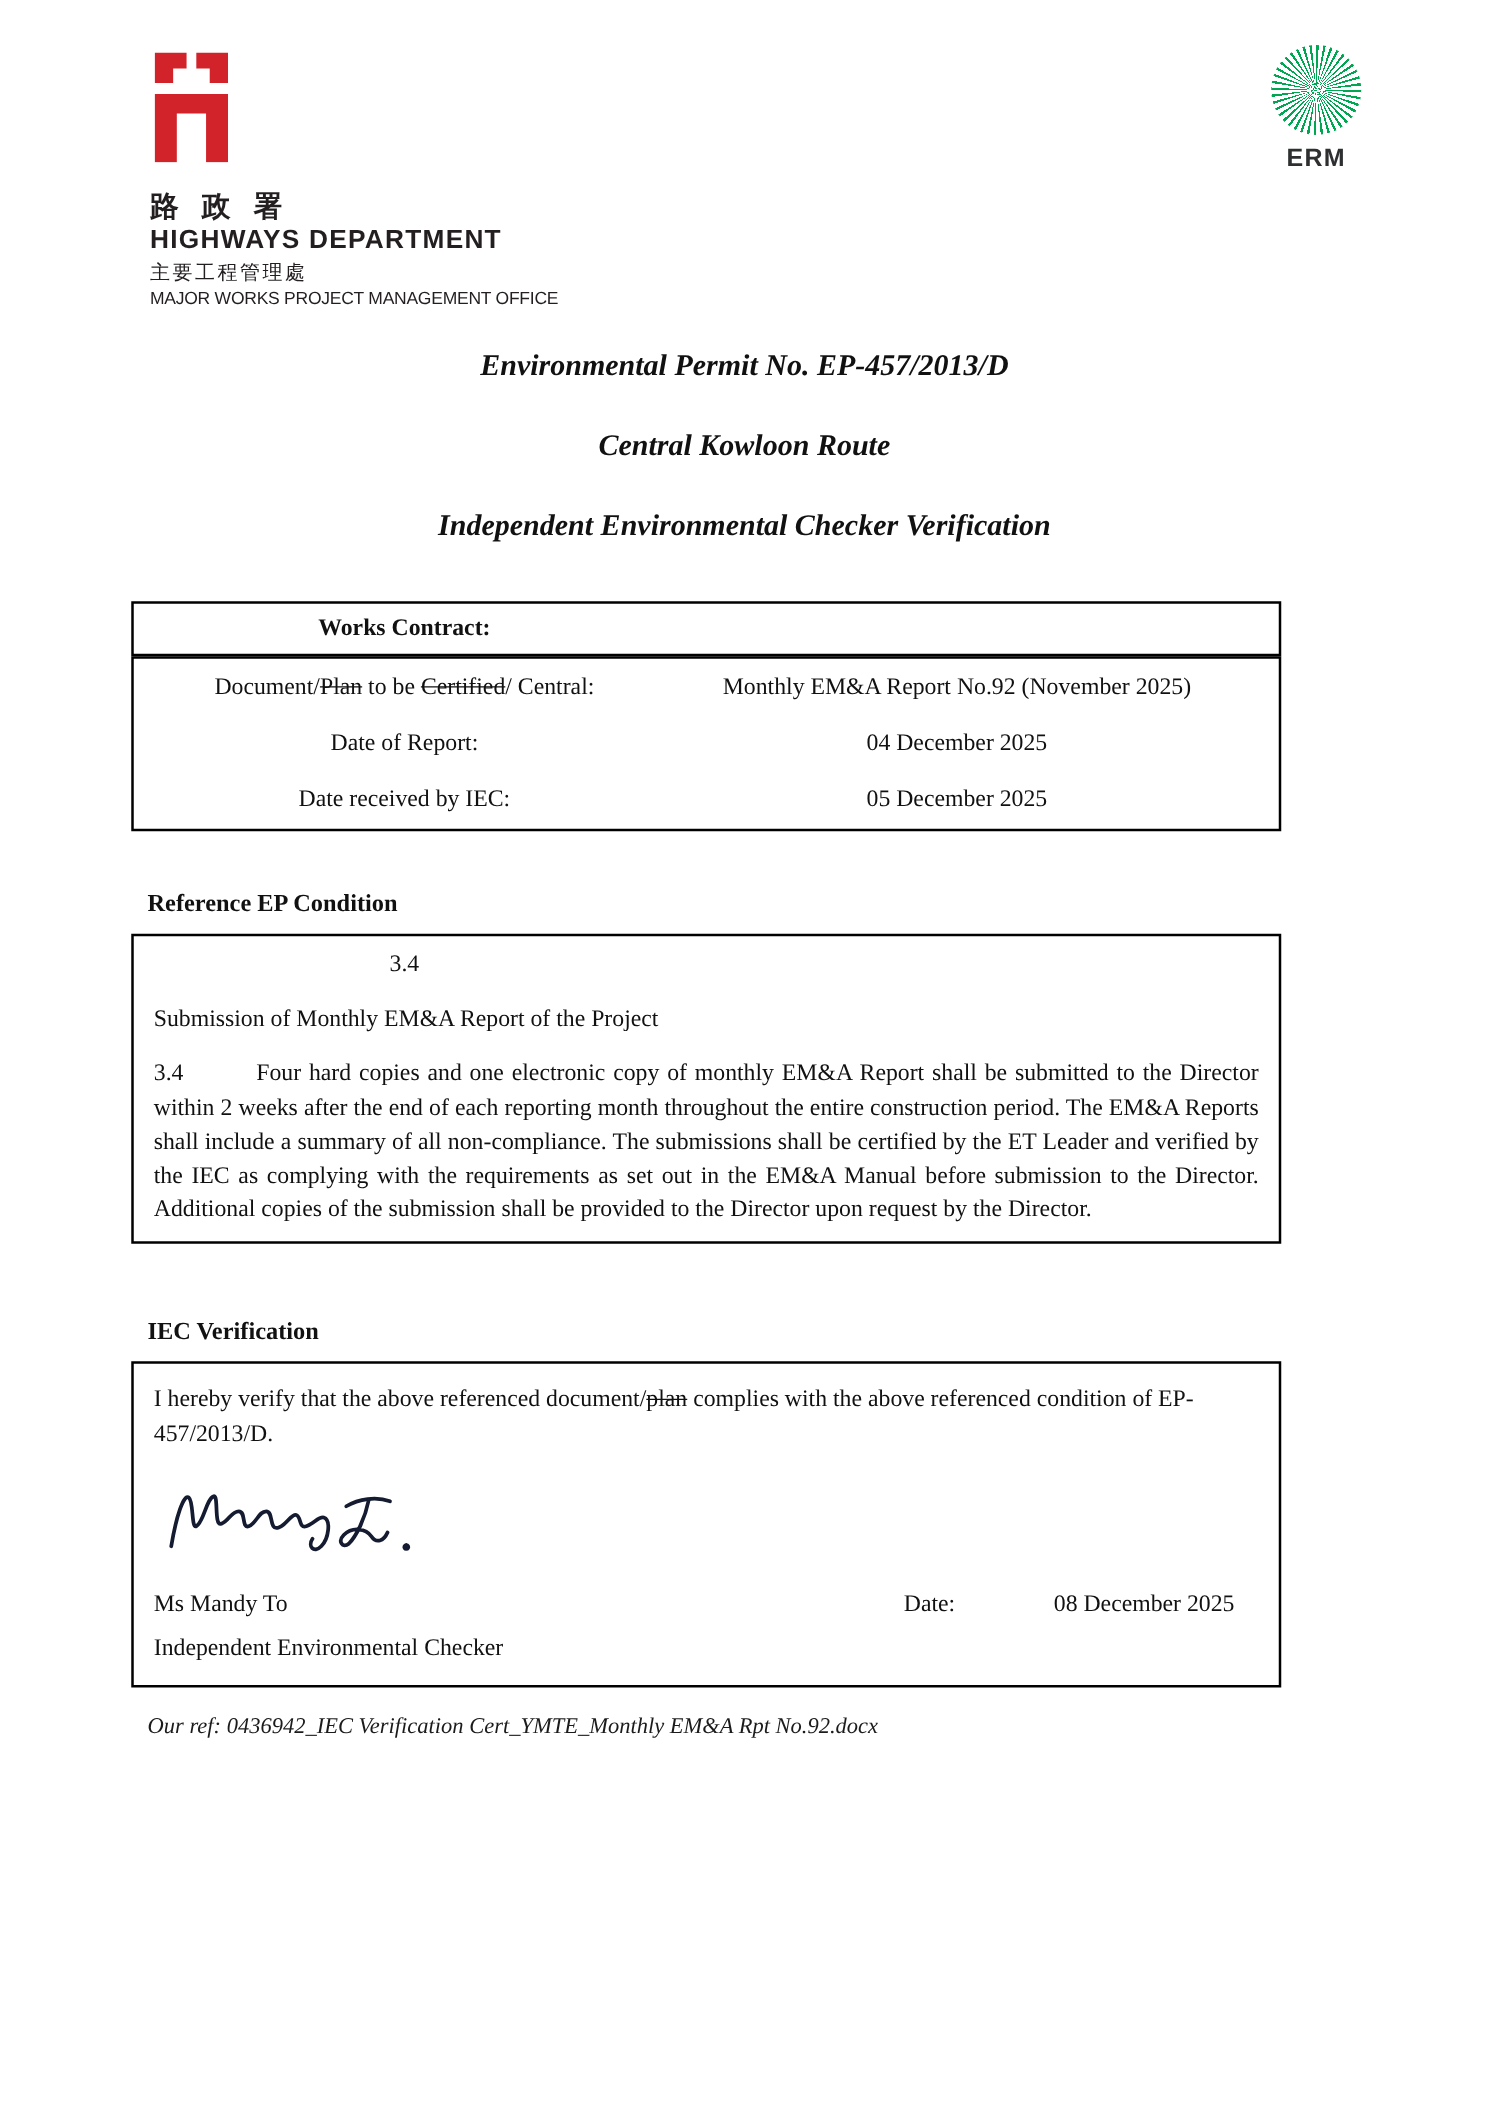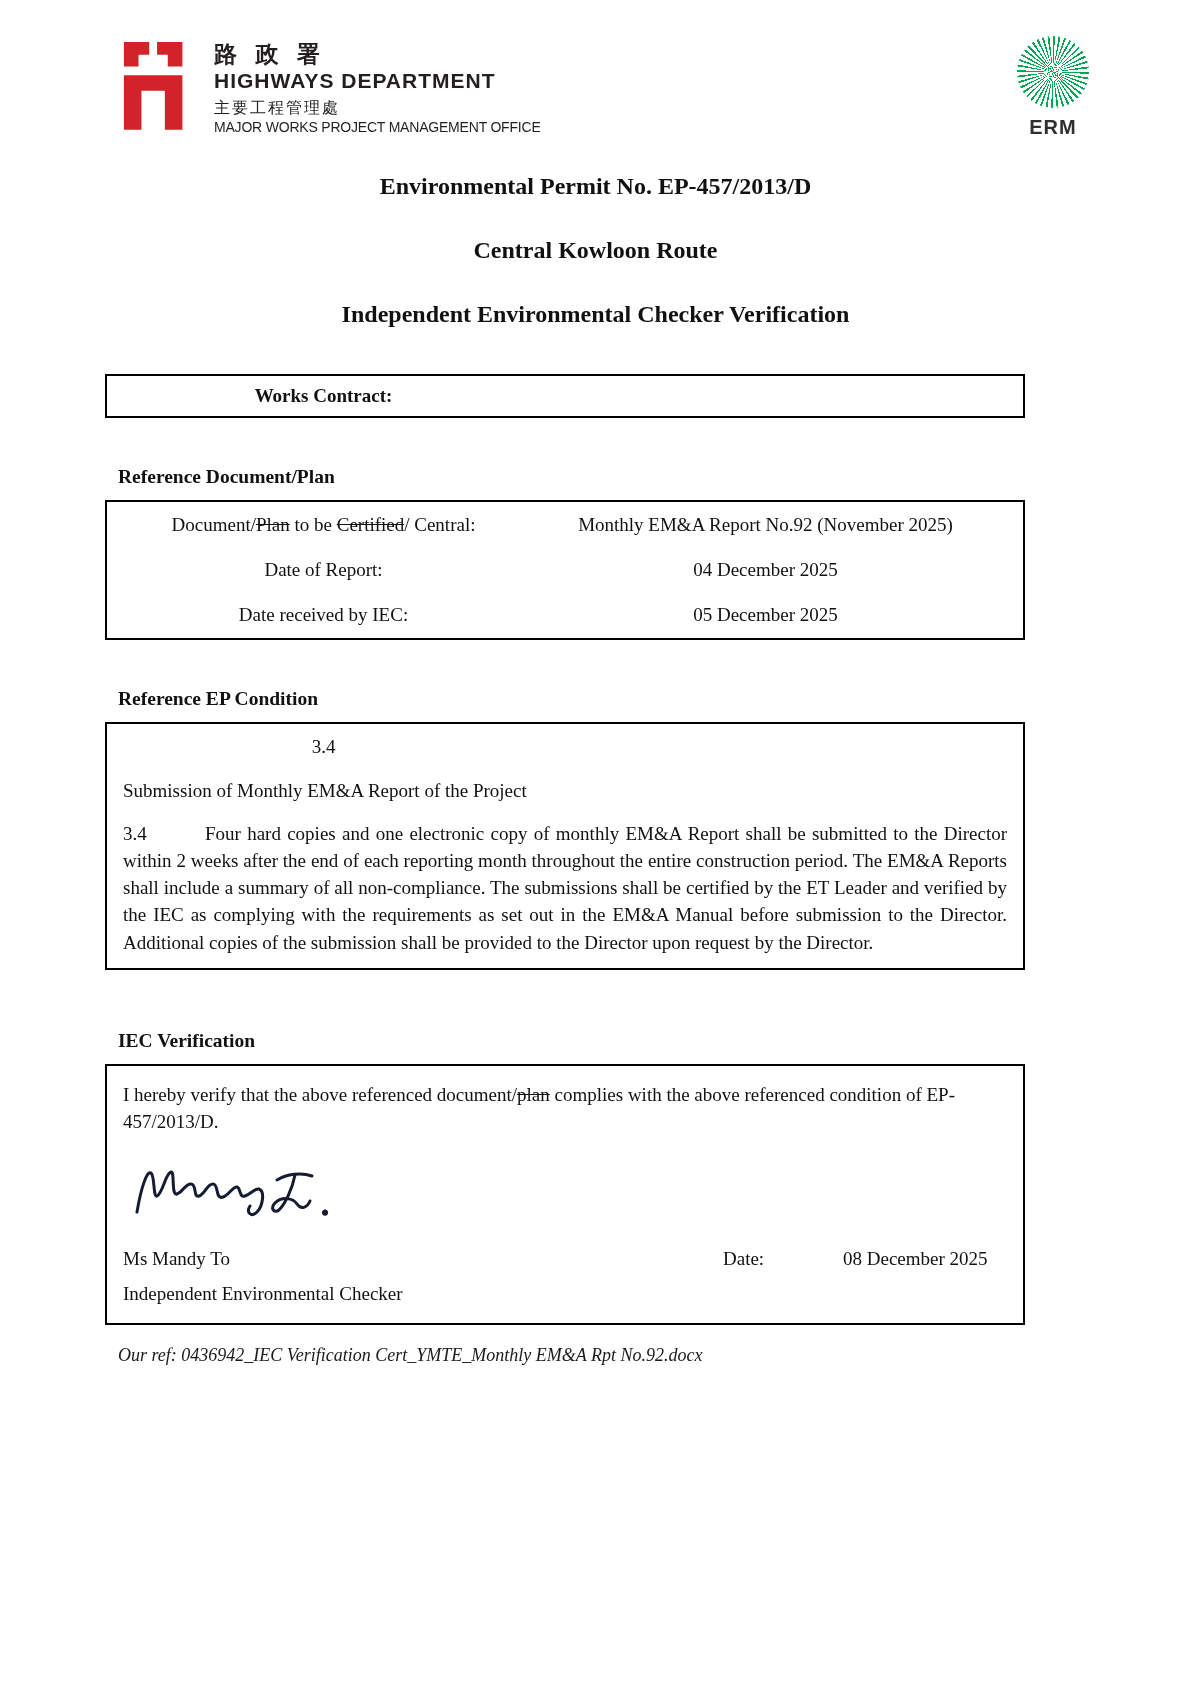--- a/index.html
+++ b/index.html
@@ -15,21 +15,21 @@
   .page { width: 1191px; height: 1685px; padding-top: 40px; }
 
   
   .header {
     display: flex;
     justify-content: space-between;
     align-items: flex-start;
     margin: 0 92px 0 120px;
     font-family: "Liberation Sans", sans-serif;
   }
-  .hyd-brand { display: flex; gap: 16px; align-items: flex-start; }
+  .hyd-brand { display: flex; gap: 16px; align-items: flex-start; flex-direction: column; }
   .hyd-logo { flex: 0 0 auto; }
   .hyd-text { padding-top: 2px; color: #231f20; }
   .hyd-cn-name { font-size: 23px; font-weight: bold; letter-spacing: 6px; line-height: 1.1; }
   .hyd-en-name { font-size: 21px; font-weight: bold; letter-spacing: 1px; margin-top: 2px; line-height: 1.15; }
   .hyd-cn-office { font-size: 16px; margin-top: 6px; letter-spacing: 2px; line-height: 1.1; }
   .hyd-en-office { font-size: 14px; margin-top: 3px; letter-spacing: -0.2px; line-height: 1.1; }
 
   .erm-brand { width: 92px; text-align: center; margin-top: -4px; }
   .erm-mark {
     width: 72px; height: 72px; margin: 0 auto;
@@ -39,21 +39,21 @@
   .erm-label {
     margin-top: 8px;
     font-size: 20px;
     font-weight: 600;
     letter-spacing: 1px;
     color: #2d2f31;
   }
 
   
   .titles { margin-top: 34px; text-align: center; }
-  .title-line { font-size: 24px; font-weight: bold; }
+  .title-line { font-size: 24px; font-weight: bold; font-style: italic; }
   .title-line + .title-line { margin-top: 37px; }
 
   
   .section-heading {
     margin: 48px 0 12px 118px;
     font-size: 19.5px;
     font-weight: bold;
   }
   .box {
     margin-left: 105px;
@@ -125,21 +125,20 @@
     <div class="title-line">Central Kowloon Route</div>
     <div class="title-line">Independent Environmental Checker Verification</div>
   </div>
 
   <div class="box works-box">
     <div class="kv">
       <span class="kv-label">Works Contract:</span>
     </div>
   </div>
 
-  <div class="section-heading">Reference Document/Plan</div>
   <div class="box">
     <div class="kv">
       <span class="kv-label"><span>Document/</span><span class="strike">Plan</span><span> to be </span><span class="strike">Certified</span><span>/  Central:</span></span>
       <span class="kv-value">Monthly EM&amp;A Report No.92 (November 2025)</span>
     </div>
     <div class="kv">
       <span class="kv-label">Date of Report:</span>
       <span class="kv-value">04 December 2025</span>
     </div>
     <div class="kv">

